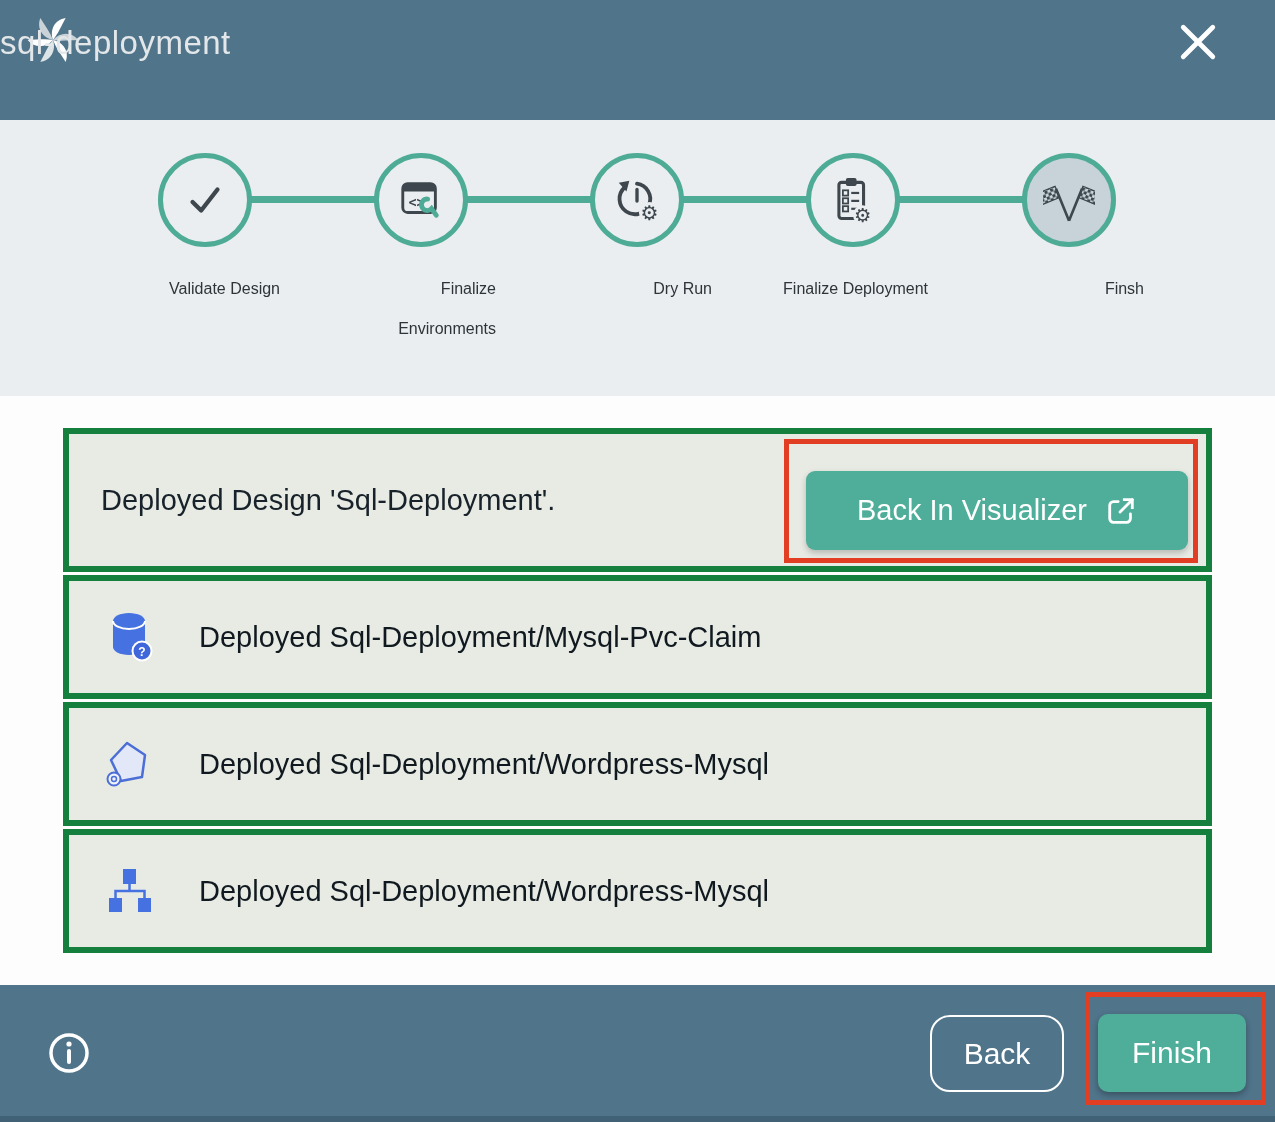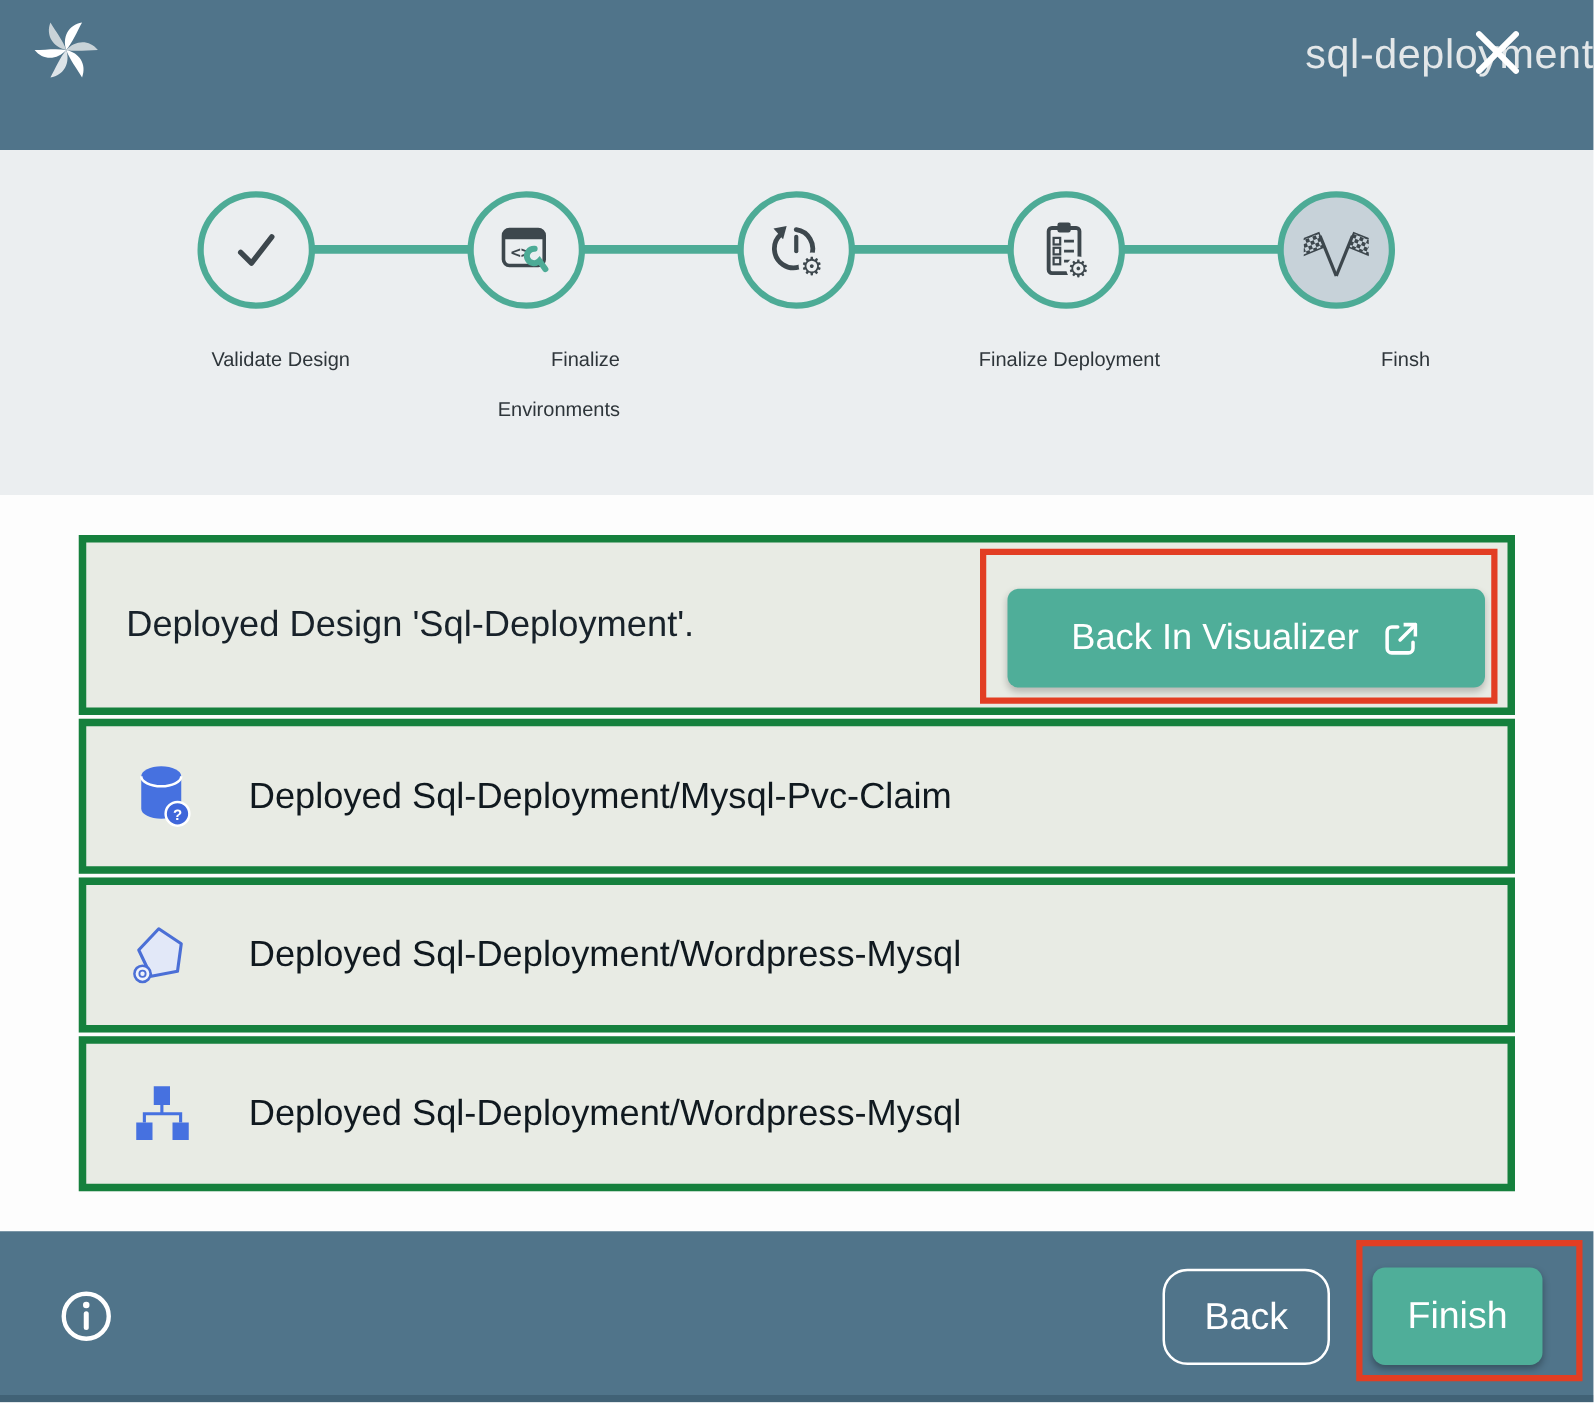--- a/index.html
+++ b/index.html
@@ -4,21 +4,21 @@
 <style>
   html,body{margin:0;padding:0;background:#ffffff;}
   .screen{
     position:relative;width:1275px;height:1122px;overflow:hidden;
     font-family:"Liberation Sans",sans-serif;background:#fdfdfd;
   }
   
   .header{position:absolute;top:0;left:0;width:100%;height:120px;background:#50748a;}
   .logo{position:absolute;left:26px;top:12px;}
   .dialog-title{
-    position:absolute;left:0;top:24px;width:100%;text-align:right;
+    position:absolute;left:0;top:24px;width:100%;text-align:left;
     font-size:33px;color:#e3e7e9;letter-spacing:.5px;
   }
   .close-btn{
     position:absolute;right:56px;top:22px;width:42px;height:42px;
     background:transparent;border:none;cursor:pointer;padding:0;
   }
   
   .stepper{position:absolute;top:120px;left:0;width:100%;height:276px;background:#ebeef0;}
   .track{position:absolute;left:205px;top:76px;width:864px;height:7px;background:#4dab96;border-radius:4px;}
   .steps{position:absolute;top:0;left:97px;display:flex;}
@@ -58,21 +58,21 @@
   
   .footer{position:absolute;top:985px;left:0;width:100%;height:137px;background:#50748a;}
   .footer::after{content:"";position:absolute;left:0;bottom:0;width:100%;height:6px;background:rgba(15,35,50,.22);}
   .info-btn{position:absolute;left:47px;top:46px;width:44px;height:44px;background:transparent;border:none;padding:0;cursor:pointer;}
   .back-btn{
     position:absolute;left:930px;top:30px;width:134px;height:77px;
     background:transparent;border:2.5px solid #ffffff;border-radius:20px;
     color:#ffffff;font-family:"Liberation Sans",sans-serif;font-size:30px;cursor:pointer;
   }
   .finish-btn{
-    position:absolute;left:1098px;top:29px;width:136px;height:78px;
+    position:absolute;left:1098px;top:29px;width:148px;height:78px;
     background:#4fae99;border:none;border-radius:10px;color:#ffffff;
     font-family:"Liberation Sans",sans-serif;font-size:30px;
     box-shadow:0 3px 6px rgba(0,0,0,.3);cursor:pointer;
   }
   
   .annot{position:absolute;box-sizing:border-box;border:5px solid #e23e23;background:transparent;z-index:50;pointer-events:none;}
   .annot-viz{left:784px;top:439px;width:414px;height:124px;}
   .annot-finish{left:1085px;top:992px;width:181px;height:113px;}
 </style>
 </head>
@@ -130,20 +130,21 @@
       <div class="step">
         <div class="circle">
           <svg width="46" height="46" viewBox="0 0 48 48">
             <path d="M11 11 A 16 16 0 1 0 24 7" fill="none" stroke="#3d474d" stroke-width="4" stroke-linecap="round"></path>
             <path d="M5 6 L16 4 L13 15 Z" fill="#3d474d"></path>
             <path d="M24 13 V 25" stroke="#3d474d" stroke-width="3.5" stroke-linecap="round"></path>
             <circle cx="37" cy="37" r="11" fill="#ebeef0"></circle>
             <text x="37" y="45" font-size="21" text-anchor="middle" fill="#3d474d" font-family="DejaVu Sans, sans-serif">⚙</text>
           </svg>
         </div>
+        <div class="step-label">Dry Run</div>
       </div>
 
       <div class="step">
         <div class="circle">
           <svg width="44" height="48" viewBox="0 0 50 54">
             <rect x="9" y="7" width="28" height="41" rx="3" fill="none" stroke="#3d474d" stroke-width="3.5"></rect>
             <rect x="17" y="2" width="12" height="9" rx="2" fill="#3d474d"></rect>
             <g stroke="#3d474d">
               <rect x="13.5" y="16" width="6" height="6" fill="none" stroke-width="2"></rect>
               <line x1="23" y1="19" x2="32" y2="19" stroke-width="2.5"></line>

